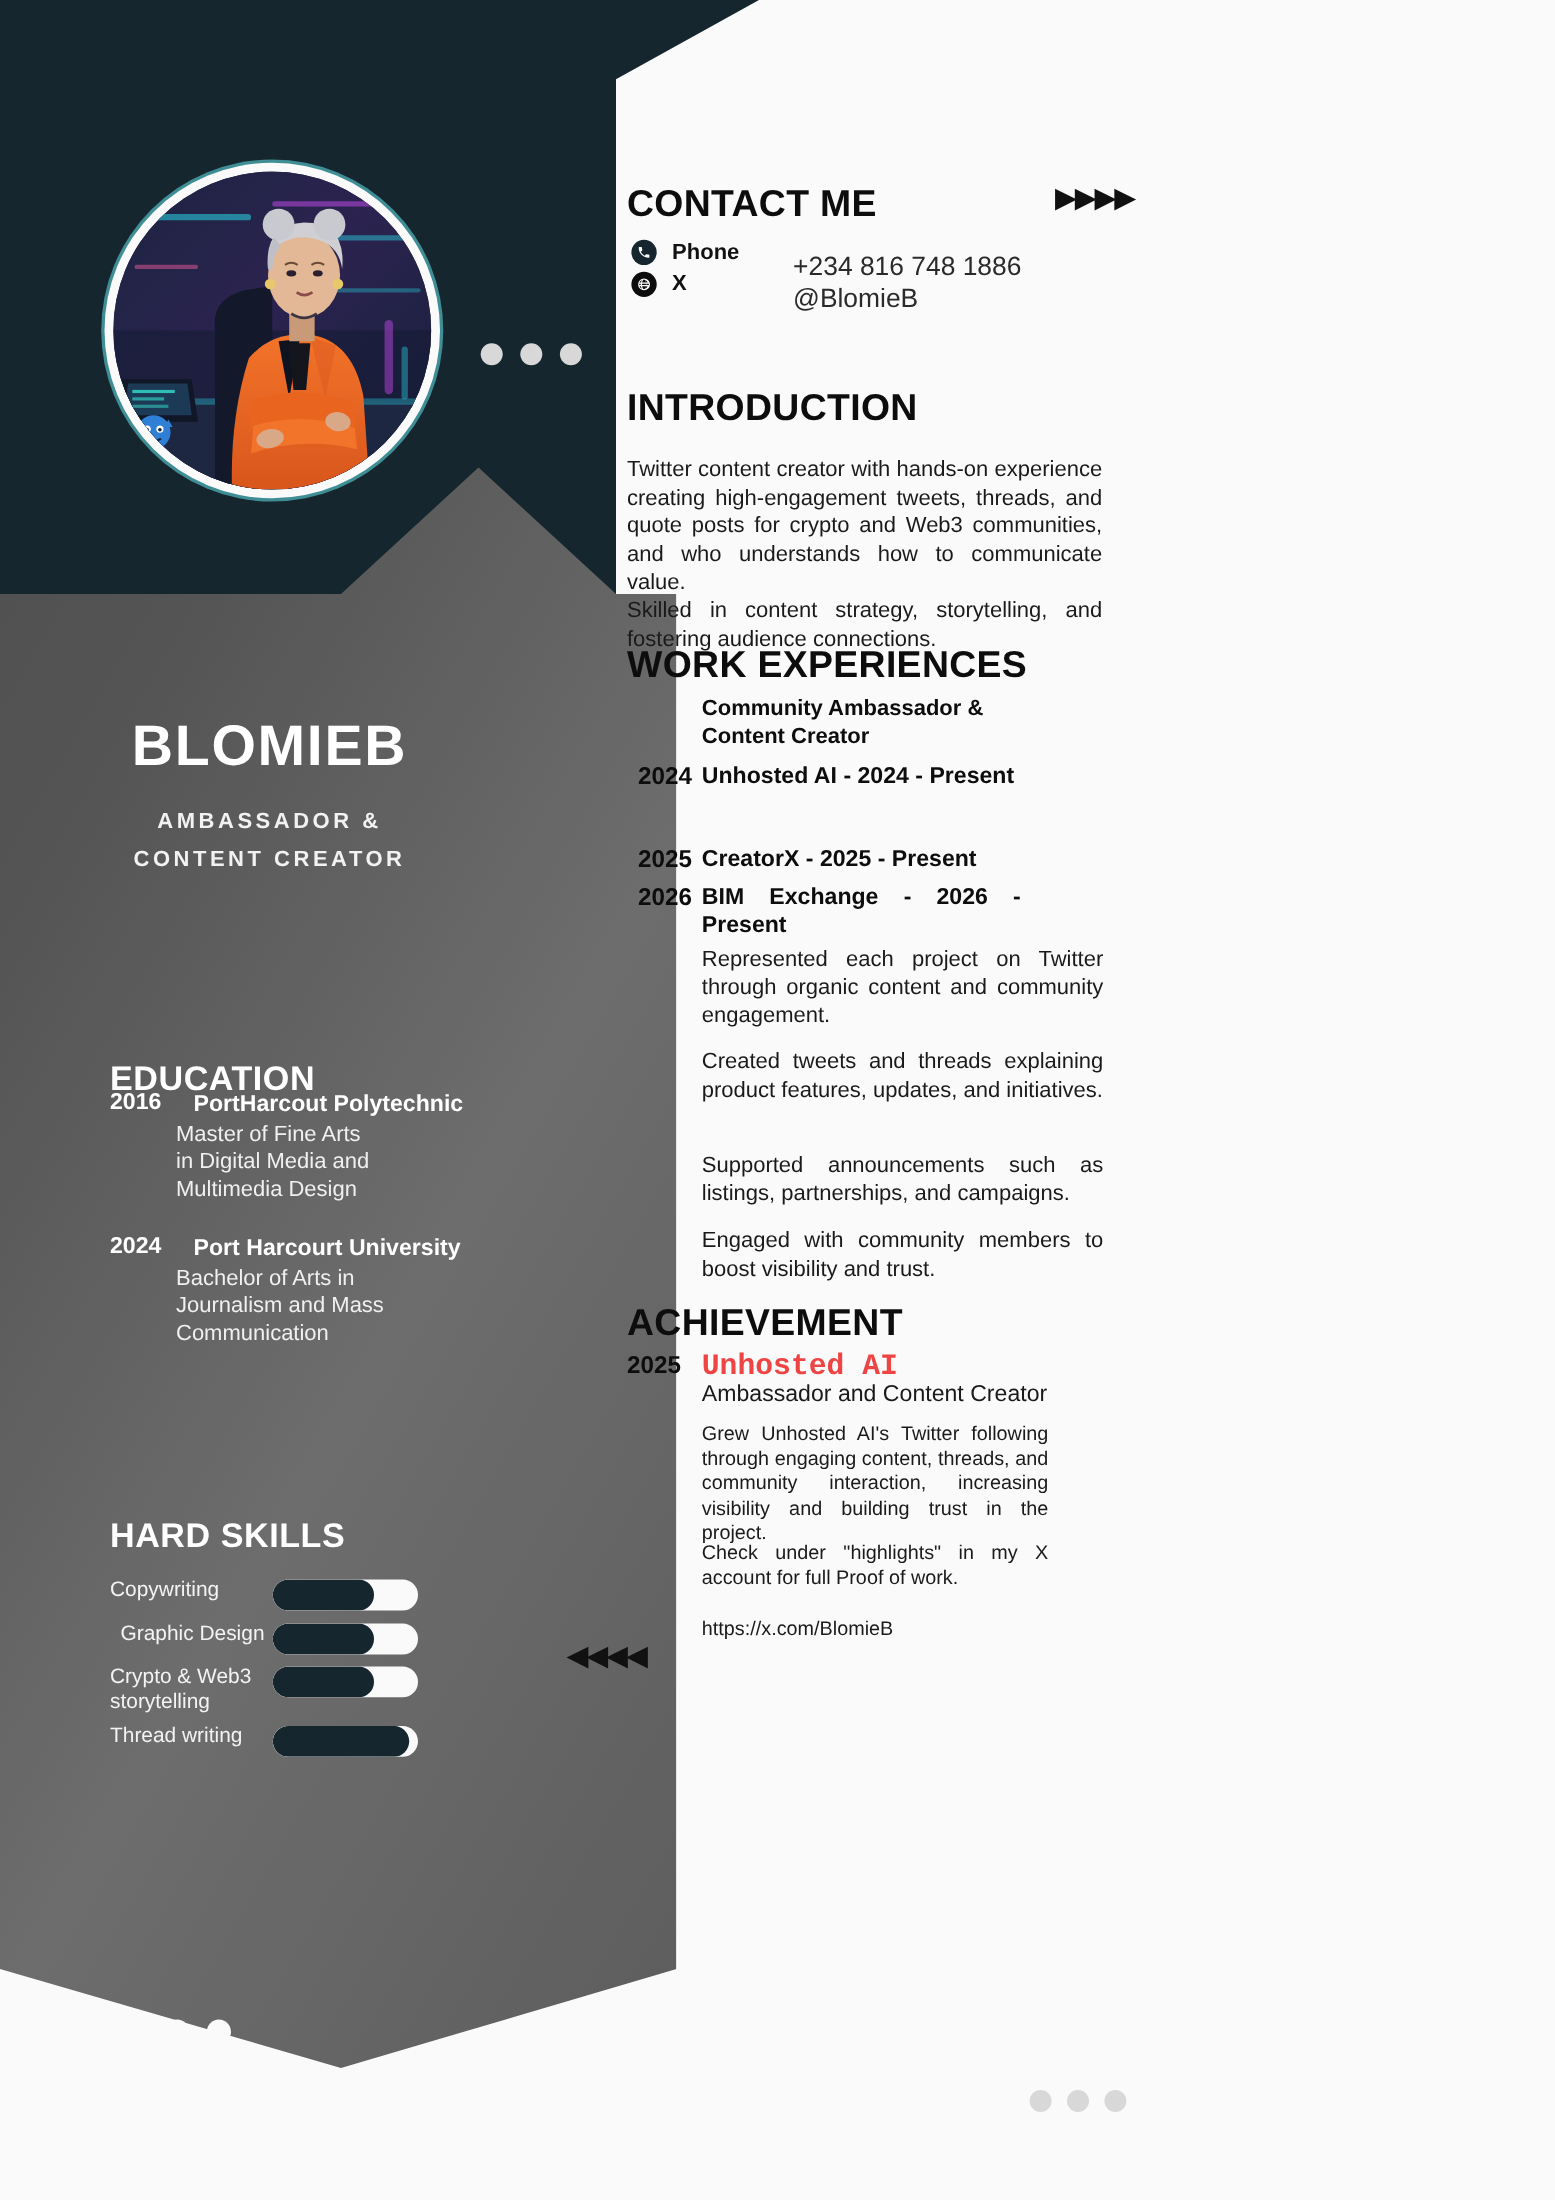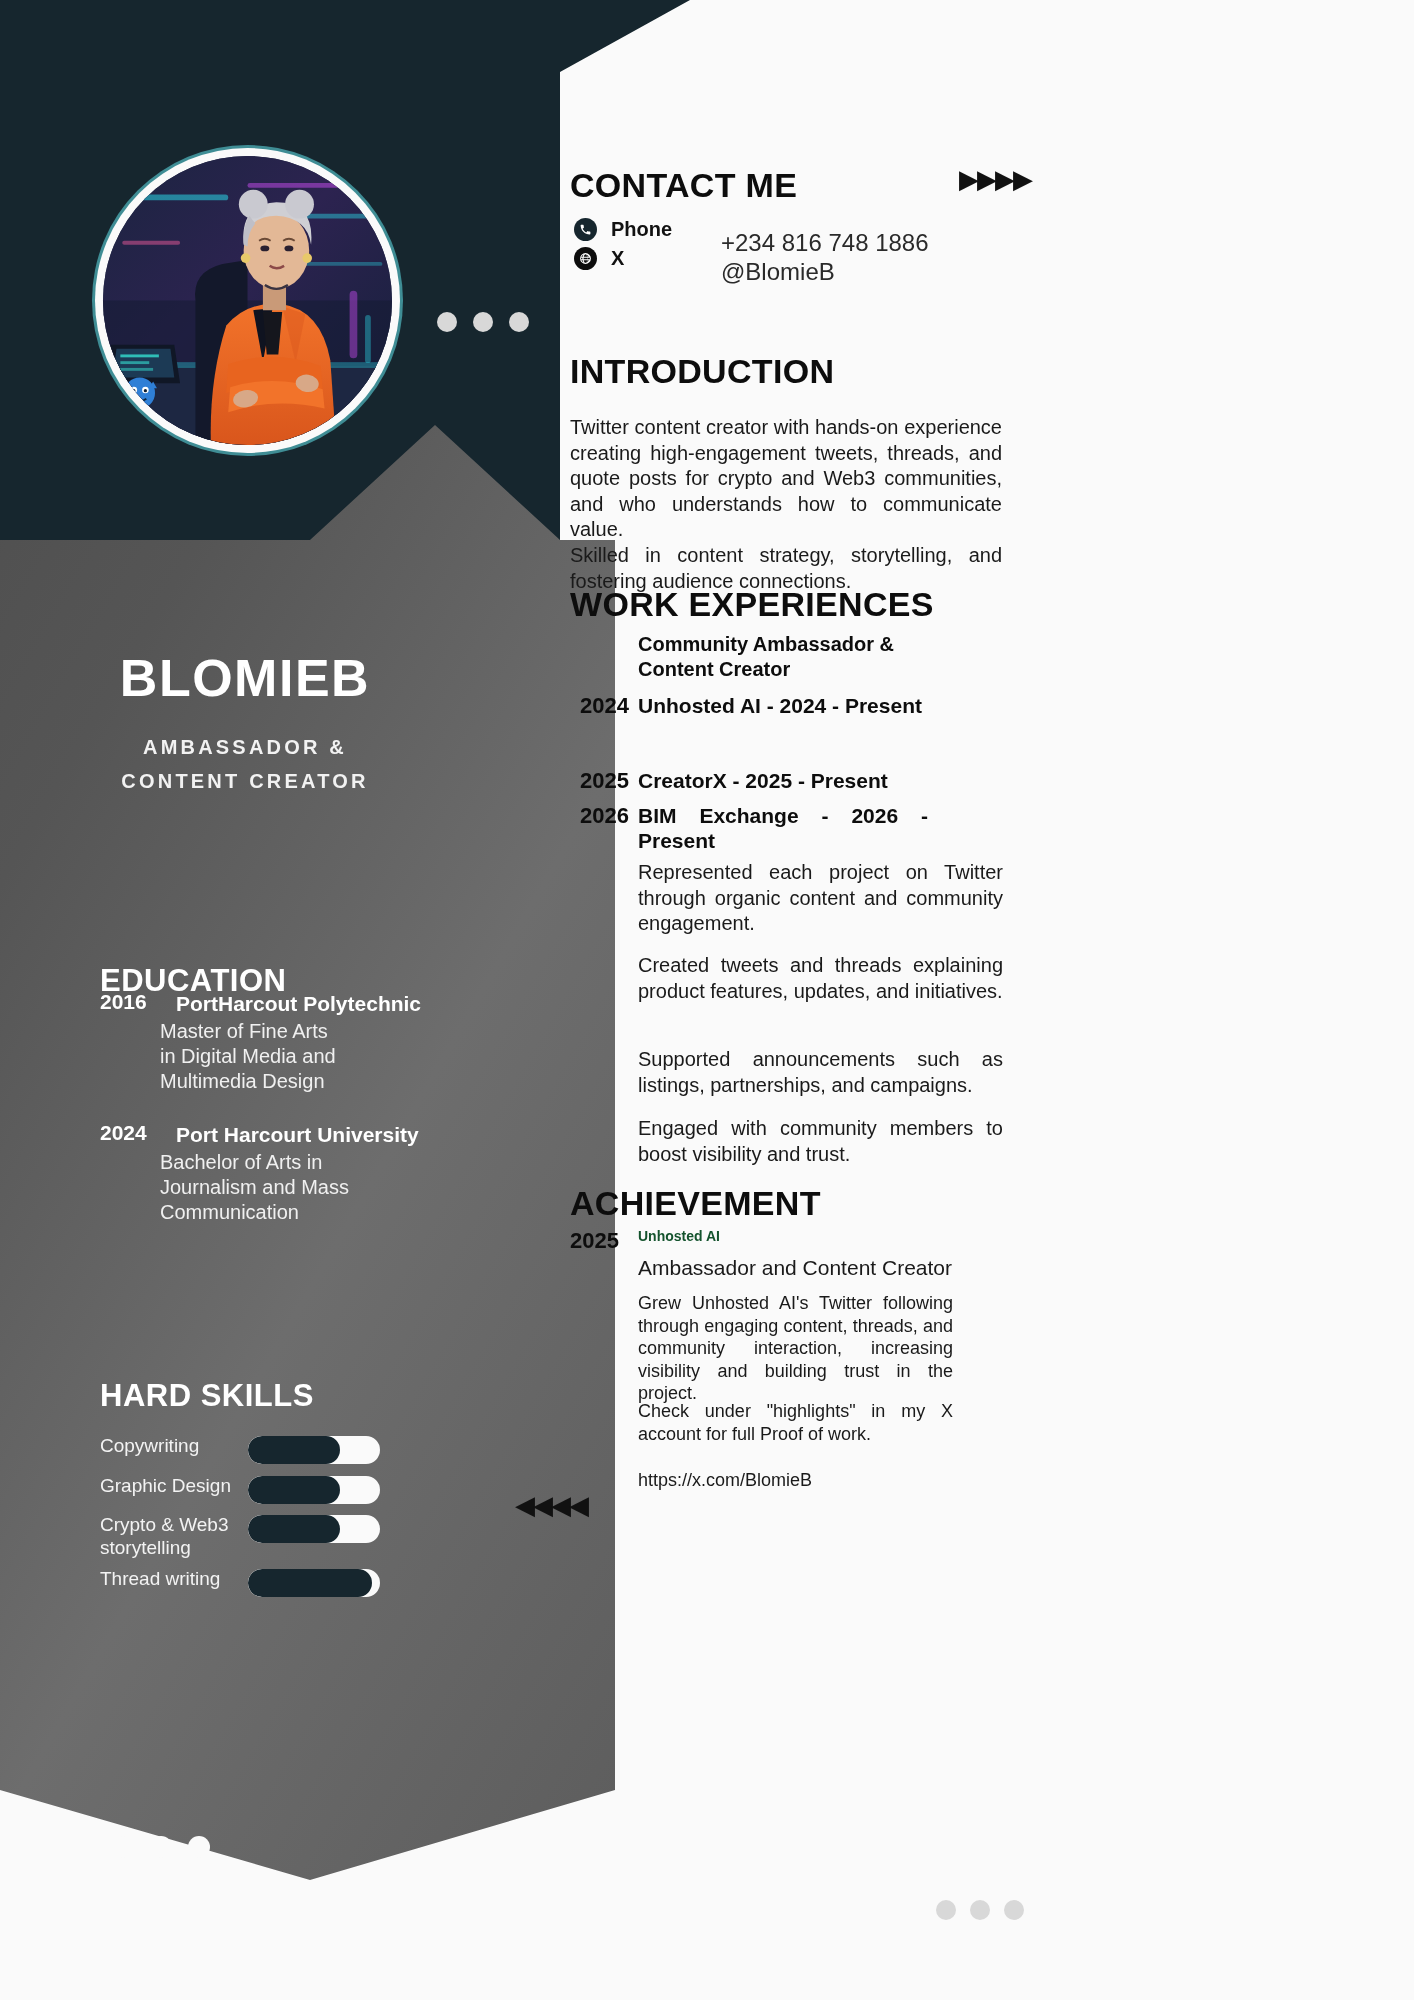--- a/index.html
+++ b/index.html
@@ -244,21 +244,21 @@
     text-align: justify;
   }
 
   
   .ach-year {
     position: absolute; left: 2px; top: 1228px;
     font-size: 22px; font-weight: 700; color: #0d0d0d;
   }
   .ach-title2 {
     position: absolute; left: 70px; top: 1228px;
-    font-size: 14px; font-weight: 700; color: #14532d;
+    font-size: 27px; font-weight: 700; color: #ef4444; font-family: Liberation Mono, monospace;
   }
   .ach-sub {
     position: absolute; left: 70px; top: 1256px;
     font-size: 21px; font-weight: 400; color: #1a1a1a;
   }
   .ach-para {
     position: absolute; left: 70px;
     width: 315px;
     font-size: 18px;
     line-height: 22.5px;
@@ -425,21 +425,21 @@
 
     <div class="sec-title-left" id="skills-title">HARD SKILLS</div>
 
     <div class="skill-row" id="skill-0" style="top:1434px;">
       <div class="skill-label">Copywriting</div>
       <div class="skill-track">
         <div class="skill-fill" id="skill-fill-0" style="width: 70%;"></div>
       </div>
     </div>
 
-    <div class="skill-row" id="skill-1" style="top:1474px;">
+    <div class="skill-row" id="skill-1" style="top:1474px;text-align:center;">
       <div class="skill-label">Graphic Design</div>
       <div class="skill-track">
         <div class="skill-fill" id="skill-fill-1" style="width: 70%;"></div>
       </div>
     </div>
 
     <div class="skill-row" id="skill-2" style="top:1513px;">
       <div class="skill-label">Crypto  &amp;  Web3 storytelling</div>
       <div class="skill-track">
         <div class="skill-fill" id="skill-fill-2" style="width: 70%;"></div>

